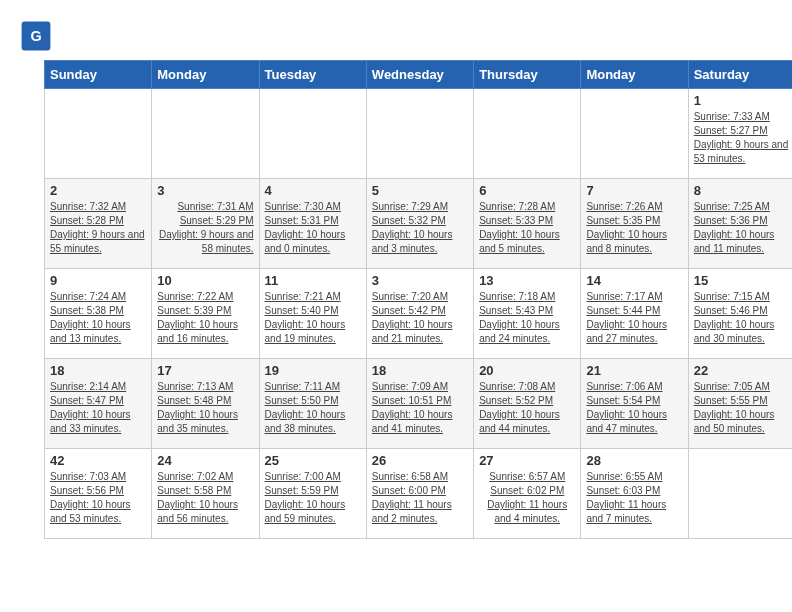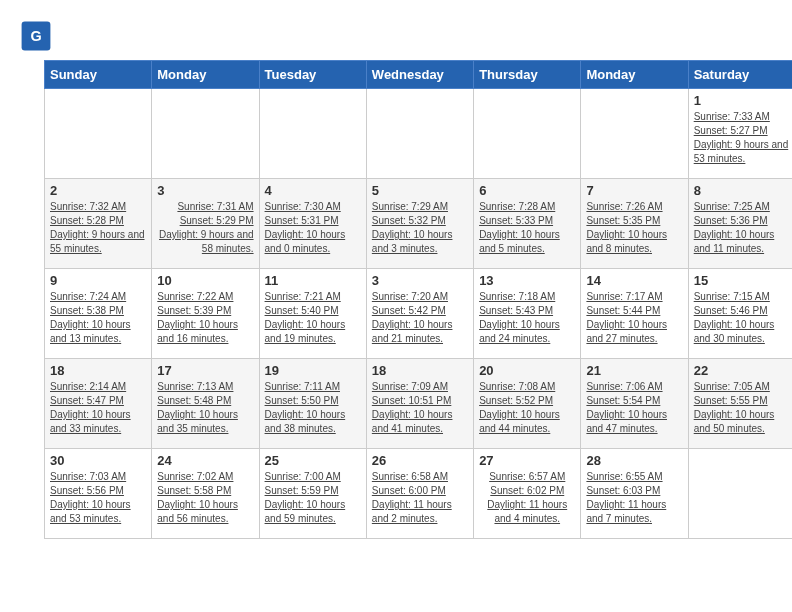--- a/index.html
+++ b/index.html
@@ -256,21 +256,21 @@
         </td>
         <td>
           <span class="day-num">22</span>
           <div class="day-info" style="white-space: pre-line;">Sunrise: 7:05 AM
 Sunset: 5:55 PM
 Daylight: 10 hours and 50 minutes.</div>
         </td>
       </tr>
       <tr>
         <td>
-          <span class="day-num">30</span>
+          <span class="day-num">42</span>
           <div class="day-info" style="white-space: pre-line;">Sunrise: 7:03 AM
 Sunset: 5:56 PM
 Daylight: 10 hours and 53 minutes.</div>
         </td>
         <td>
           <span class="day-num">24</span>
           <div class="day-info" style="white-space: pre-line;">Sunrise: 7:02 AM
 Sunset: 5:58 PM
 Daylight: 10 hours and 56 minutes.</div>
         </td>

